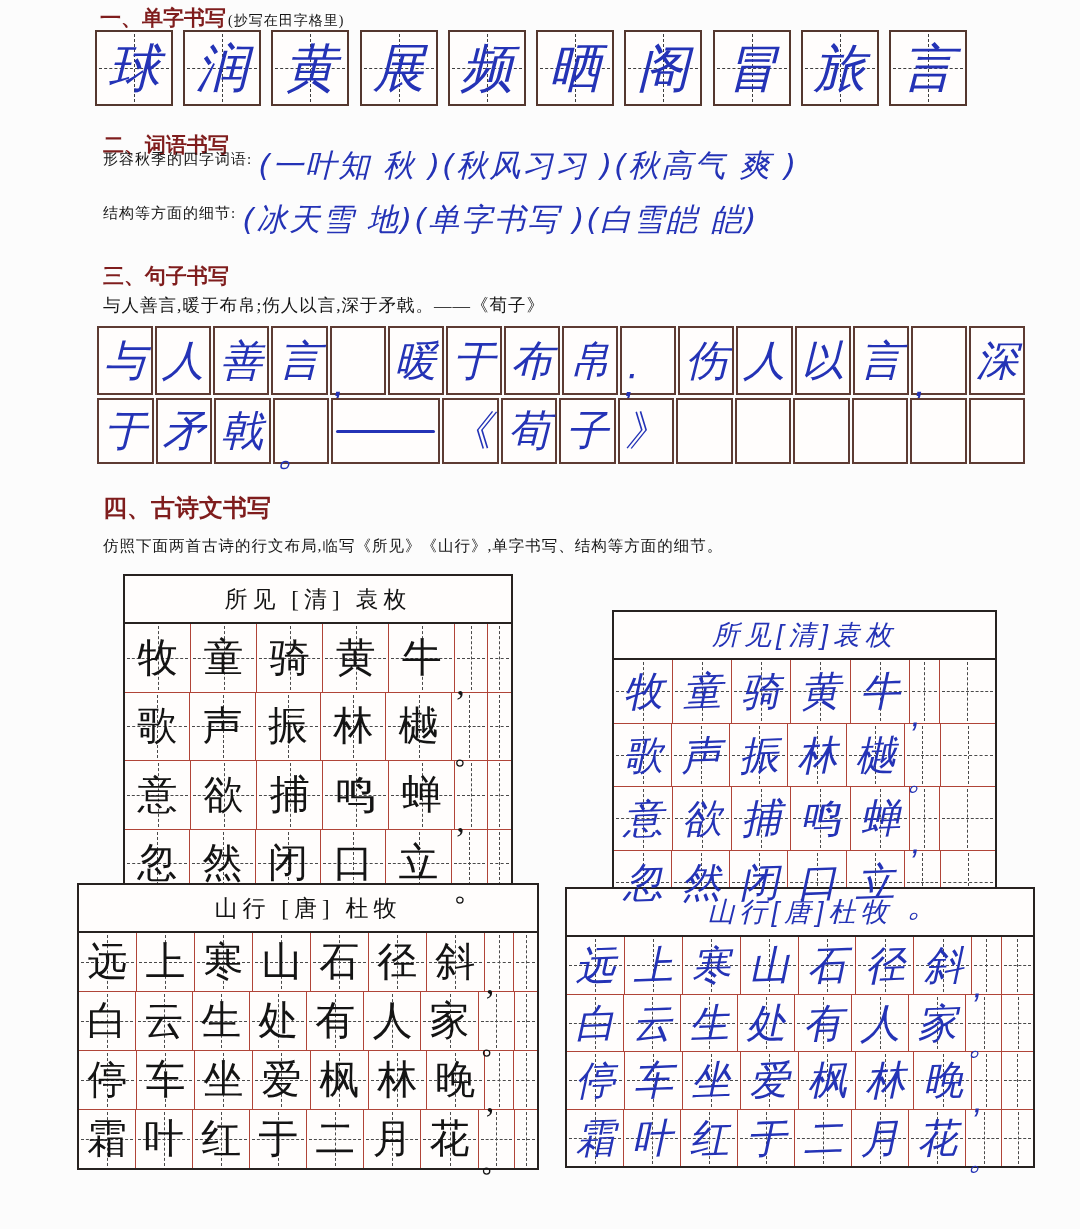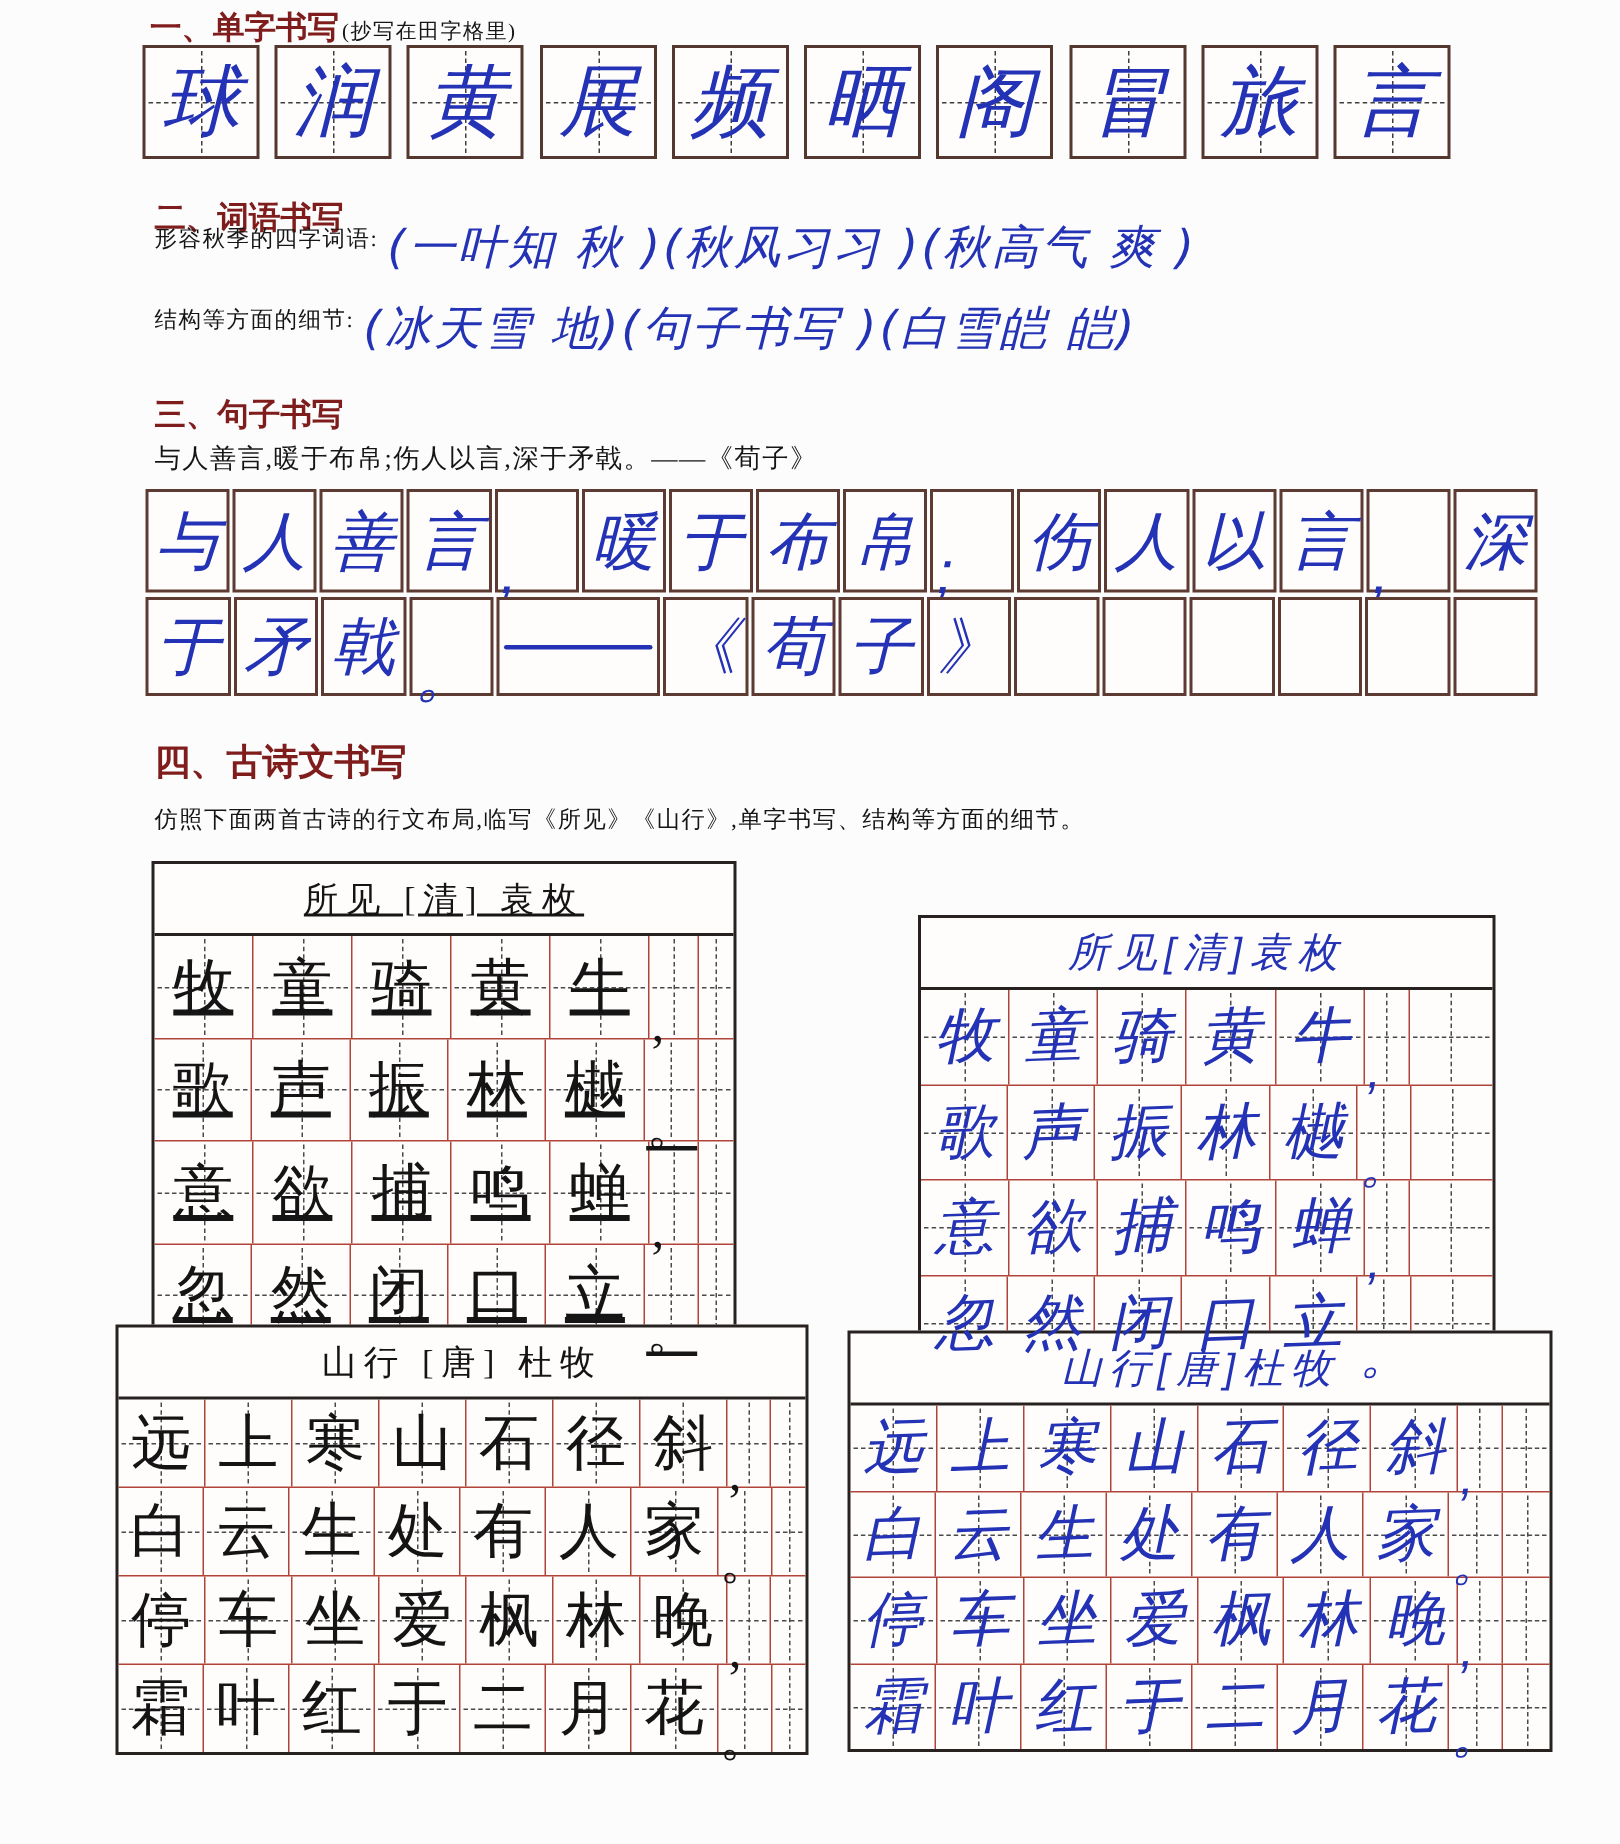--- a/index.html
+++ b/index.html
@@ -89,21 +89,21 @@
   
   #sec2-head{top:131px;left:103px;}
   #w1{top:150px;left:103px;}
   #w2{top:204px;left:103px;}
   #sec3-head{top:262px;left:103px;}
   #sentence{top:293px;left:103px;font-size:17.5px;letter-spacing:1px;}
   #srow1{top:326px;left:97px;width:928px;height:69px;}
   #srow2{top:398px;left:97px;width:928px;height:66px;}
   #sec4-head{top:492px;left:103px;}
   #instruction{top:536px;left:103px;font-size:15.5px;letter-spacing:1px;}
-  #poem-tl{left:101px;top:574px;width:390px;height:325px;text-decoration:underline;}
+  #poem-tl{left:123px;top:574px;width:390px;height:325px;}
   #poem-tr{left:612px;top:574px;width:385px;height:305px;margin-top:36px;}
   #poem-bl{left:77px;top:883px;width:462px;height:287px;}
   #poem-br{left:565px;top:887px;width:470px;height:281px;}
 </style>
 </head>
 <body>
 
 <div id="page">
 
   <div id="line1" class="abs">
@@ -143,21 +143,21 @@
       </div>
     </div>
 
   <div id="sec2-head" class="abs h-num">二、词语书写</div>
   <div id="w1" class="abs w-row">
     <span class="w-label kai">形容秋季的四字词语:</span>
     <span class="w-answer hand-ink">(一叶知 秋 )(秋风习习  )(秋高气 爽 )</span>
   </div>
   <div id="w2" class="abs w-row">
     <span class="w-label kai">结构等方面的细节:</span>
-    <span class="w-answer hand-ink">(冰天雪 地)(句子书写  )(白雪皑 皑)</span>
+    <span class="w-answer hand-ink">(冰天雪 地)(单字书写  )(白雪皑 皑)</span>
   </div>
 
   <div id="sec3-head" class="abs h-num">三、句子书写</div>
   <div id="sentence" class="abs kai">与人善言,暖于布帛;伤人以言,深于矛戟。——《荀子》</div>
   <div id="srow1" class="abs srow">
       <div class="scell">
         <span>与</span>
       </div>
       <div class="scell">
         <span>人</span>

